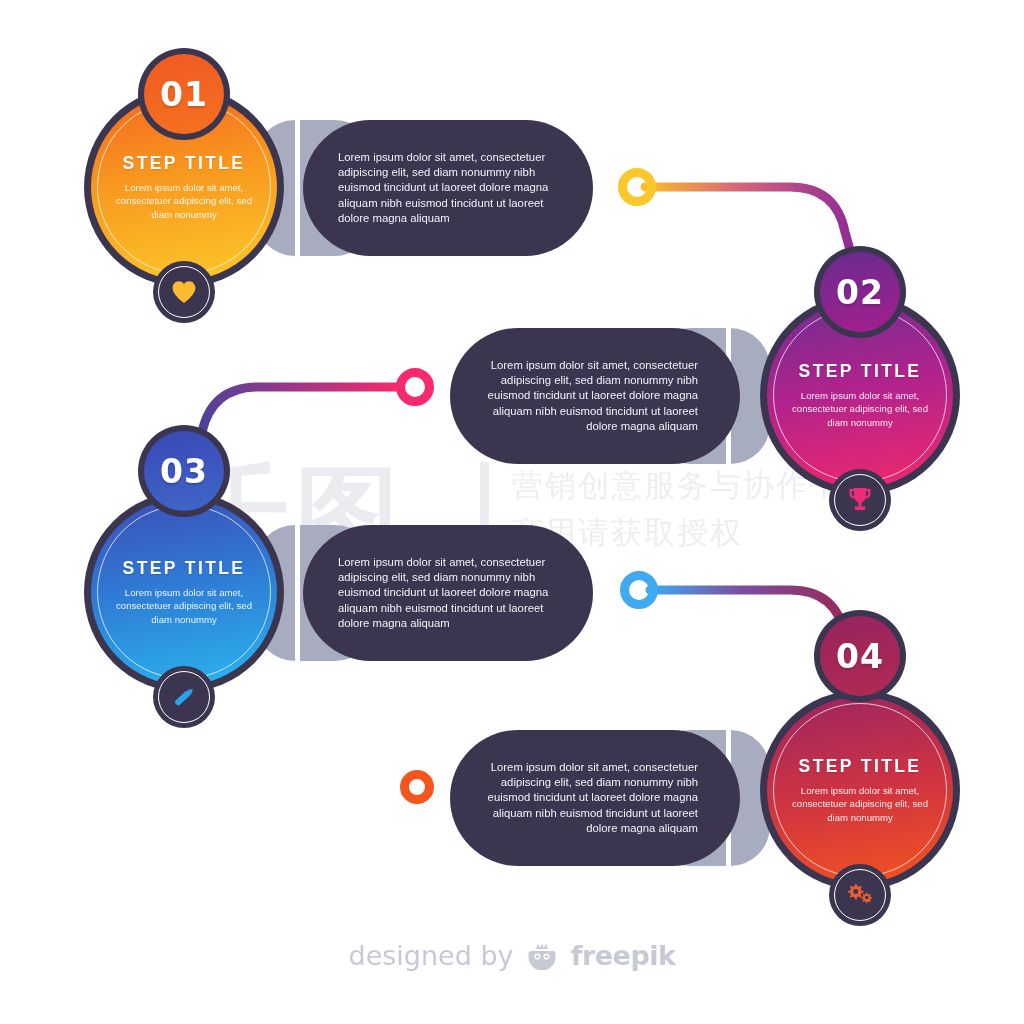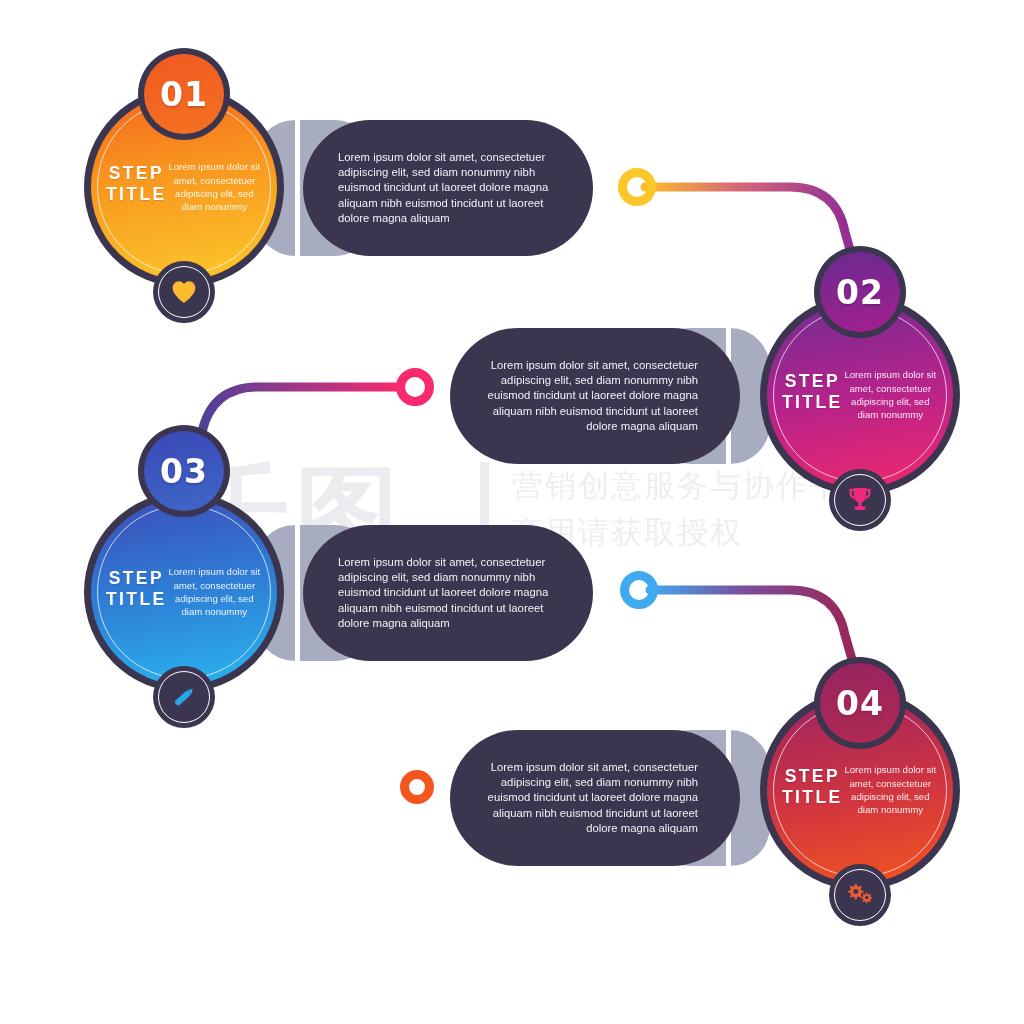--- a/index.html
+++ b/index.html
@@ -114,20 +114,21 @@
     inset: 13px;
     border-radius: 50%;
     border: 1.6px solid rgba(255,255,255,0.72);
     pointer-events: none;
   }
   .circle-body {
     position: absolute;
     inset: 0;
     border-radius: 50%;
     display: flex;
+    flex-direction: column;
     align-items: center;
     justify-content: center;
     text-align: center;
     padding: 0 22px;
     box-sizing: border-box;
   }
   .circle-title {
     font-size: 17.5px;
     font-weight: bold;
     letter-spacing: 2.4px;
@@ -365,32 +366,46 @@
     <div class="circle-wrap" style="left:760px;top:690px;">
       <div class="circle-outer"></div>
       <div class="circle-inner" style="background:linear-gradient(170deg,#9c2462 0%,#d03440 52%,#f4551f 100%);"></div>
       <div class="circle-ring"></div>
       <div class="circle-body">
         <div class="circle-title">STEP TITLE</div>
         <div class="circle-sub">Lorem ipsum dolor sit amet, consectetuer adipiscing elit, sed diam nonummy</div>
       </div>
     </div>
 
-    <div class="badge" style="left:814px;top:657px;text-align:right;">
+    <div class="badge" style="left:814px;top:610px;text-align:right;">
       <div class="badge-in" style="background:linear-gradient(170deg,#97245f 0%,#b02a52 100%);">
         <span class="badge-num">04</span>
       </div>
     </div>
 
     <div class="iconb" style="left:829px;top:864px;">
       <svg width="30" height="28" viewBox="0 0 30 28">
         <g fill="#ef5b33">
           <path d="M10 3 l1.6 0 .5 2.1 1.8 .75 1.8-1.2 1.15 1.15 -1.2 1.8 .75 1.8 2.1 .5 0 1.6 -2.1 .5 -.75 1.8 1.2 1.8 -1.15 1.15 -1.8-1.2 -1.8 .75 -.5 2.1 -1.6 0 -.5-2.1 -1.8-.75 -1.8 1.2 -1.15-1.15 1.2-1.8 -.75-1.8 -2.1-.5 0-1.6 2.1-.5 .75-1.8 -1.2-1.8 1.15-1.15 1.8 1.2 1.8-.75 z"></path>
           <circle cx="10.8" cy="10.6" r="2.5" fill="#3b3550"></circle>
           <path d="M21.2 11.5 l1.1 0 .35 1.45 1.25 .52 1.25-.83 .8 .8 -.83 1.25 .52 1.25 1.45 .35 0 1.1 -1.45 .35 -.52 1.25 .83 1.25 -.8 .8 -1.25-.83 -1.25 .52 -.35 1.45 -1.1 0 -.35-1.45 -1.25-.52 -1.25 .83 -.8-.8 .83-1.25 -.52-1.25 -1.45-.35 0-1.1 1.45-.35 .52-1.25 -.83-1.25 .8-.8 1.25 .83 1.25-.52 z"></path>
           <circle cx="21.75" cy="16.5" r="1.75" fill="#3b3550"></circle>
         </g>
       </svg>
     </div>
   </div>
 
+  <div class="footer">
+    <span class="fp-by">designed by</span>
+    <span class="fp-logo">
+      <svg width="30" height="28" viewBox="0 0 30 28">
+        <path d="M9 7 L11 2 L13.2 6 L15 1.5 L16.8 6 L19 2 L21 7 Z" fill="#c7c9d4"></path>
+        <path d="M4.5 9 H25.5 A3 3 0 0 1 28.5 12 V15 A11 11 0 0 1 1.5 15 V12 A3 3 0 0 1 4.5 9 Z" fill="#c7c9d4"></path>
+        <circle cx="10.5" cy="14.5" r="3.1" fill="#ffffff"></circle>
+        <circle cx="19.5" cy="14.5" r="3.1" fill="#ffffff"></circle>
+        <circle cx="10.5" cy="14.5" r="1.5" fill="#c7c9d4"></circle>
+        <circle cx="19.5" cy="14.5" r="1.5" fill="#c7c9d4"></circle>
+      </svg>
+    </span>
+    <span class="fp-name">freepik</span>
+  </div>
 
 </div>
 
 </body></html>

